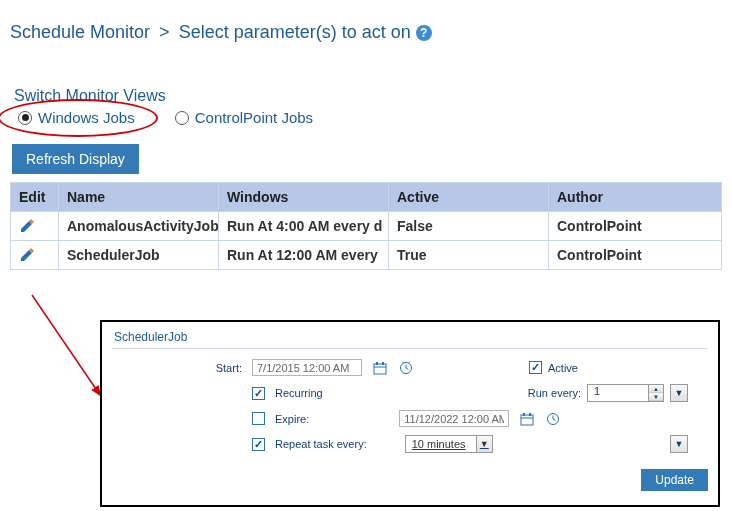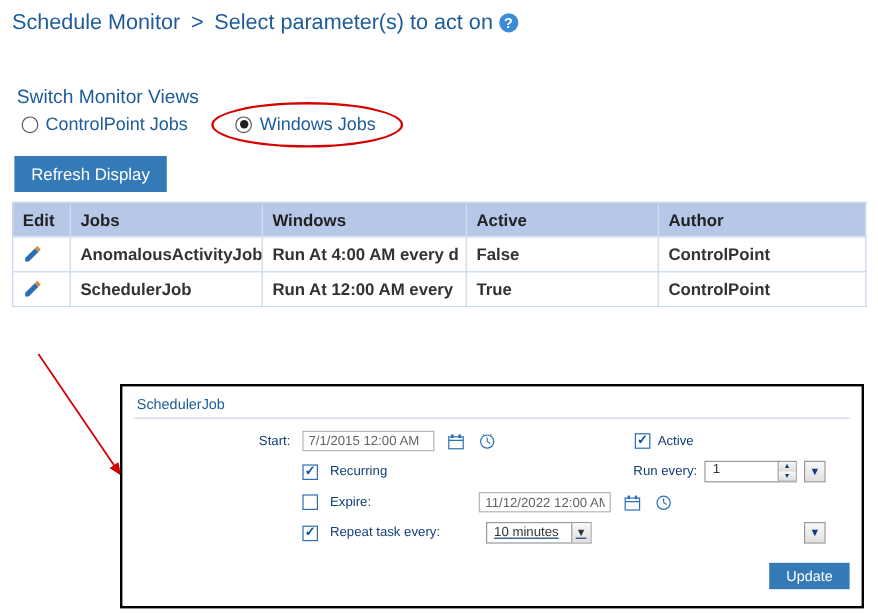--- a/index.html
+++ b/index.html
@@ -6,21 +6,21 @@
   body {
     margin: 0;
     padding: 0;
     font-family: "Segoe UI", Arial, sans-serif;
     font-size: 14px;
     color: #333;
     background: #fff;
     width: 732px;
   }
   .breadcrumb {
-    padding: 8px 10px 4px 10px;
+    padding: 22px 10px 4px 10px;
     font-size: 18px;
     color: #1e5b99;
     font-weight: 400;
   }
   .breadcrumb .sep { margin: 0 4px; }
   .help-icon {
     display: inline-block;
     width: 16px; height: 16px;
     border-radius: 50%;
     background: #3b8cd6;
@@ -189,39 +189,39 @@
   <span>Schedule Monitor</span>
   <span class="sep">&gt;</span>
   <span>Select parameter(s) to act on</span>
   <span class="help-icon">?</span>
 </div>
 
 <div class="section-title">Switch Monitor Views</div>
 
 <div class="radio-row">
   <div class="radio-opt">
-    <span class="radio-outer"></span>
-    <span>ControlPoint Jobs</span>
-  </div>
-  <div class="radio-opt">
     <span class="ellipse-highlight"></span>
     <span class="radio-outer">
         <span class="radio-inner"></span>
       </span>
     <span>Windows Jobs</span>
   </div>
+  <div class="radio-opt">
+    <span class="radio-outer"></span>
+    <span>ControlPoint Jobs</span>
+  </div>
 </div>
 
 <div class="btn-primary">Refresh Display</div>
 
 <table class="grid">
   <thead>
     <tr>
       <th>Edit</th>
-      <th>Jobs</th>
+      <th>Name</th>
       <th>Windows</th>
       <th>Active</th>
       <th>Author</th>
     </tr>
   </thead>
   <tbody>
     <tr>
       <td><span class="pencil-icon">
         <svg viewBox="0 0 16 16">
               <path d="M2 11 L10 3 L13 6 L5 14 L2 14 Z" fill="#2a6fb5"></path>

